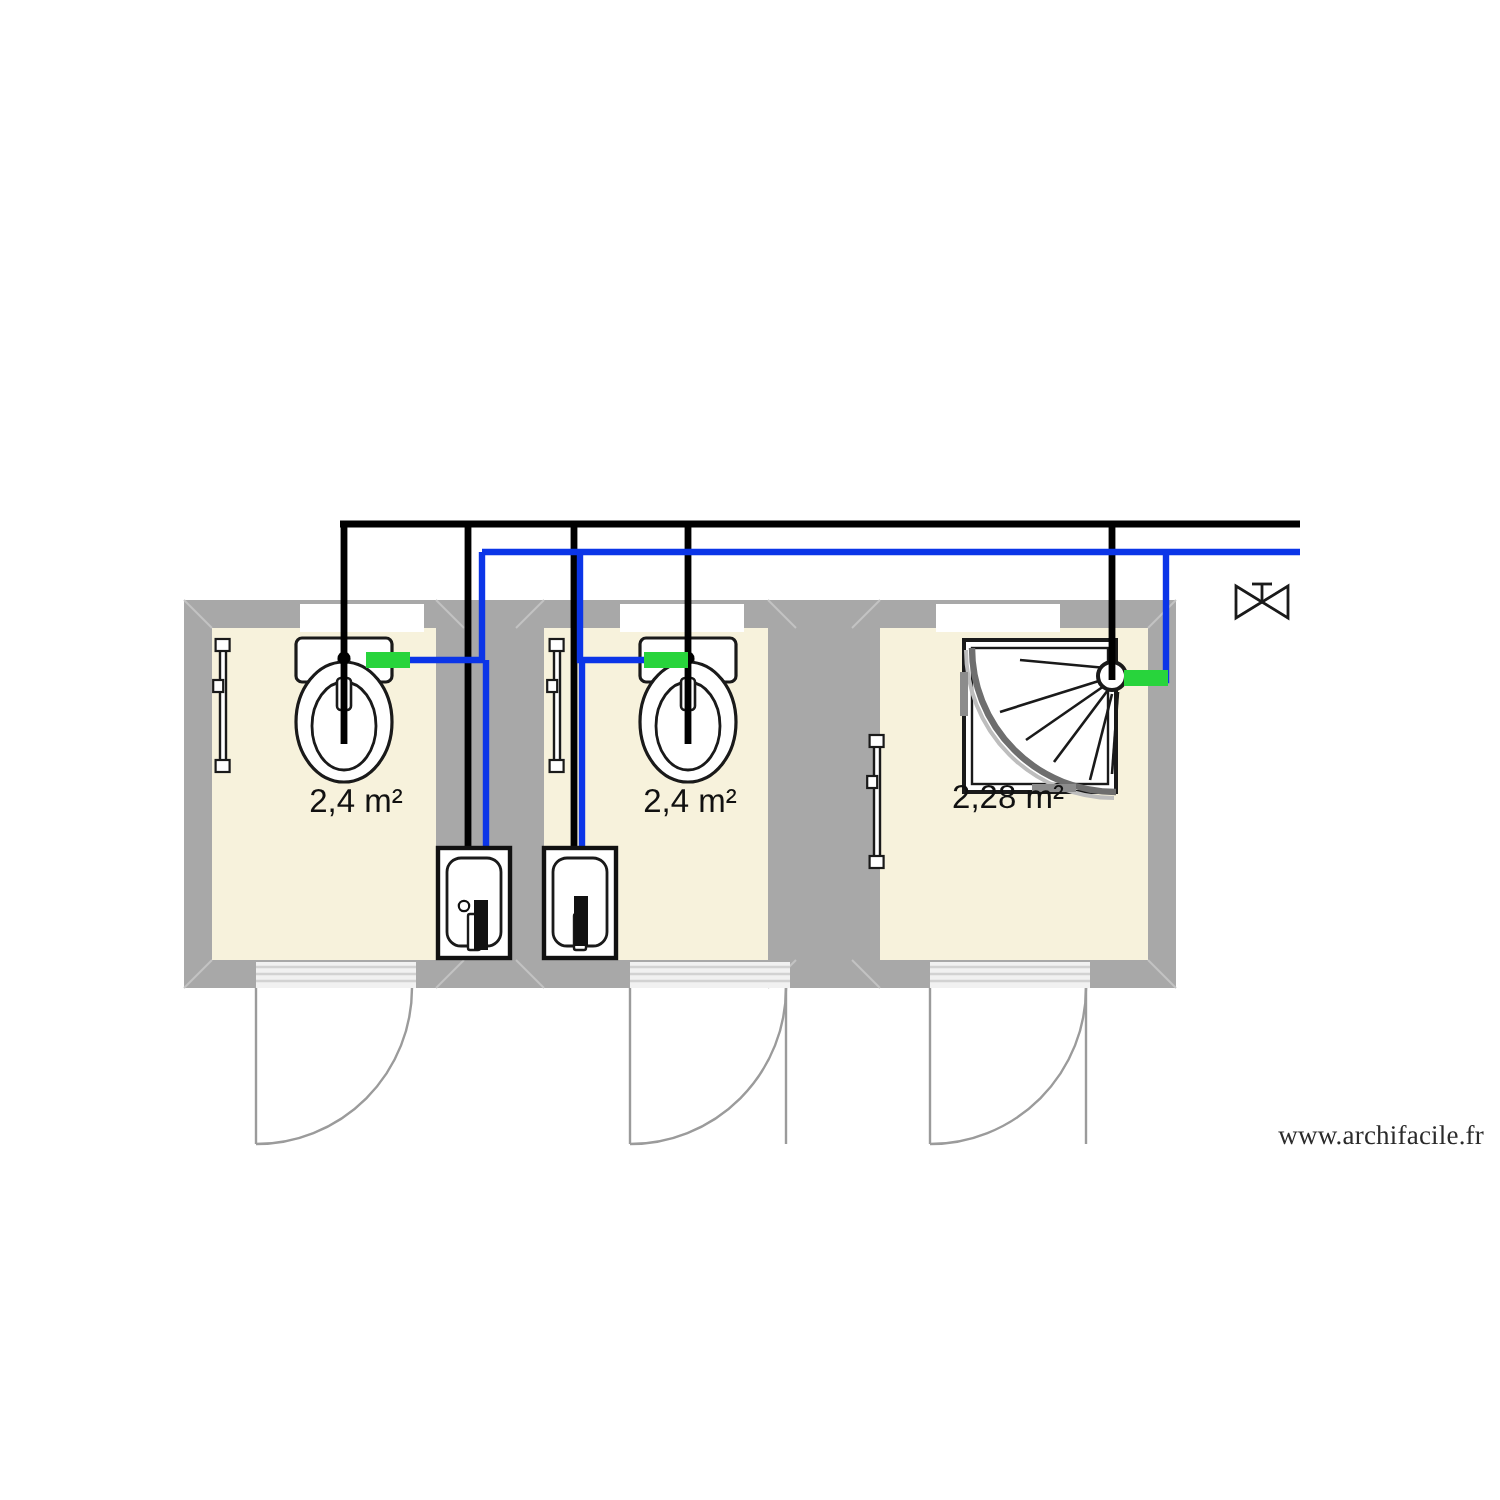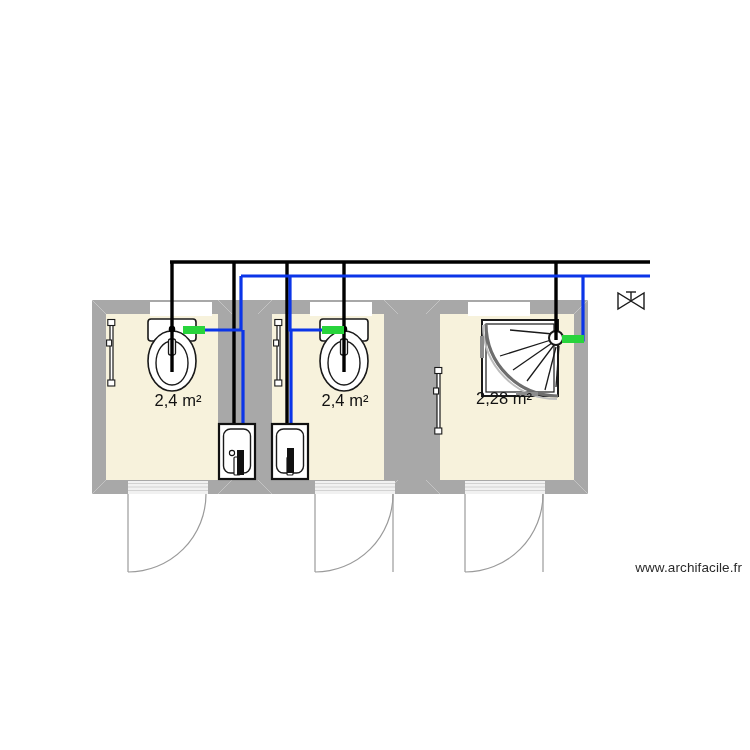--- a/index.html
+++ b/index.html
@@ -13,21 +13,21 @@
   }
   #plan-canvas{
     position:absolute;left:0;top:0;width:750px;height:750px;
   }
   .watermark{
     position:absolute;
     right:8px;
     top:560px;
     font-size:13.5px;
     color:#2b2b2b;
-    font-family:Liberation Sans, sans-serif;
+    font-family:Liberation Serif, serif;
     letter-spacing:0.1px;
     white-space:nowrap;
     user-select:none;
   }
   svg text{font-family:"Liberation Sans", sans-serif;}
 </style>
 </head>
 <body>
 
 <svg id="plan-canvas" viewBox="0 0 750 750" xmlns="http://www.w3.org/2000/svg">

